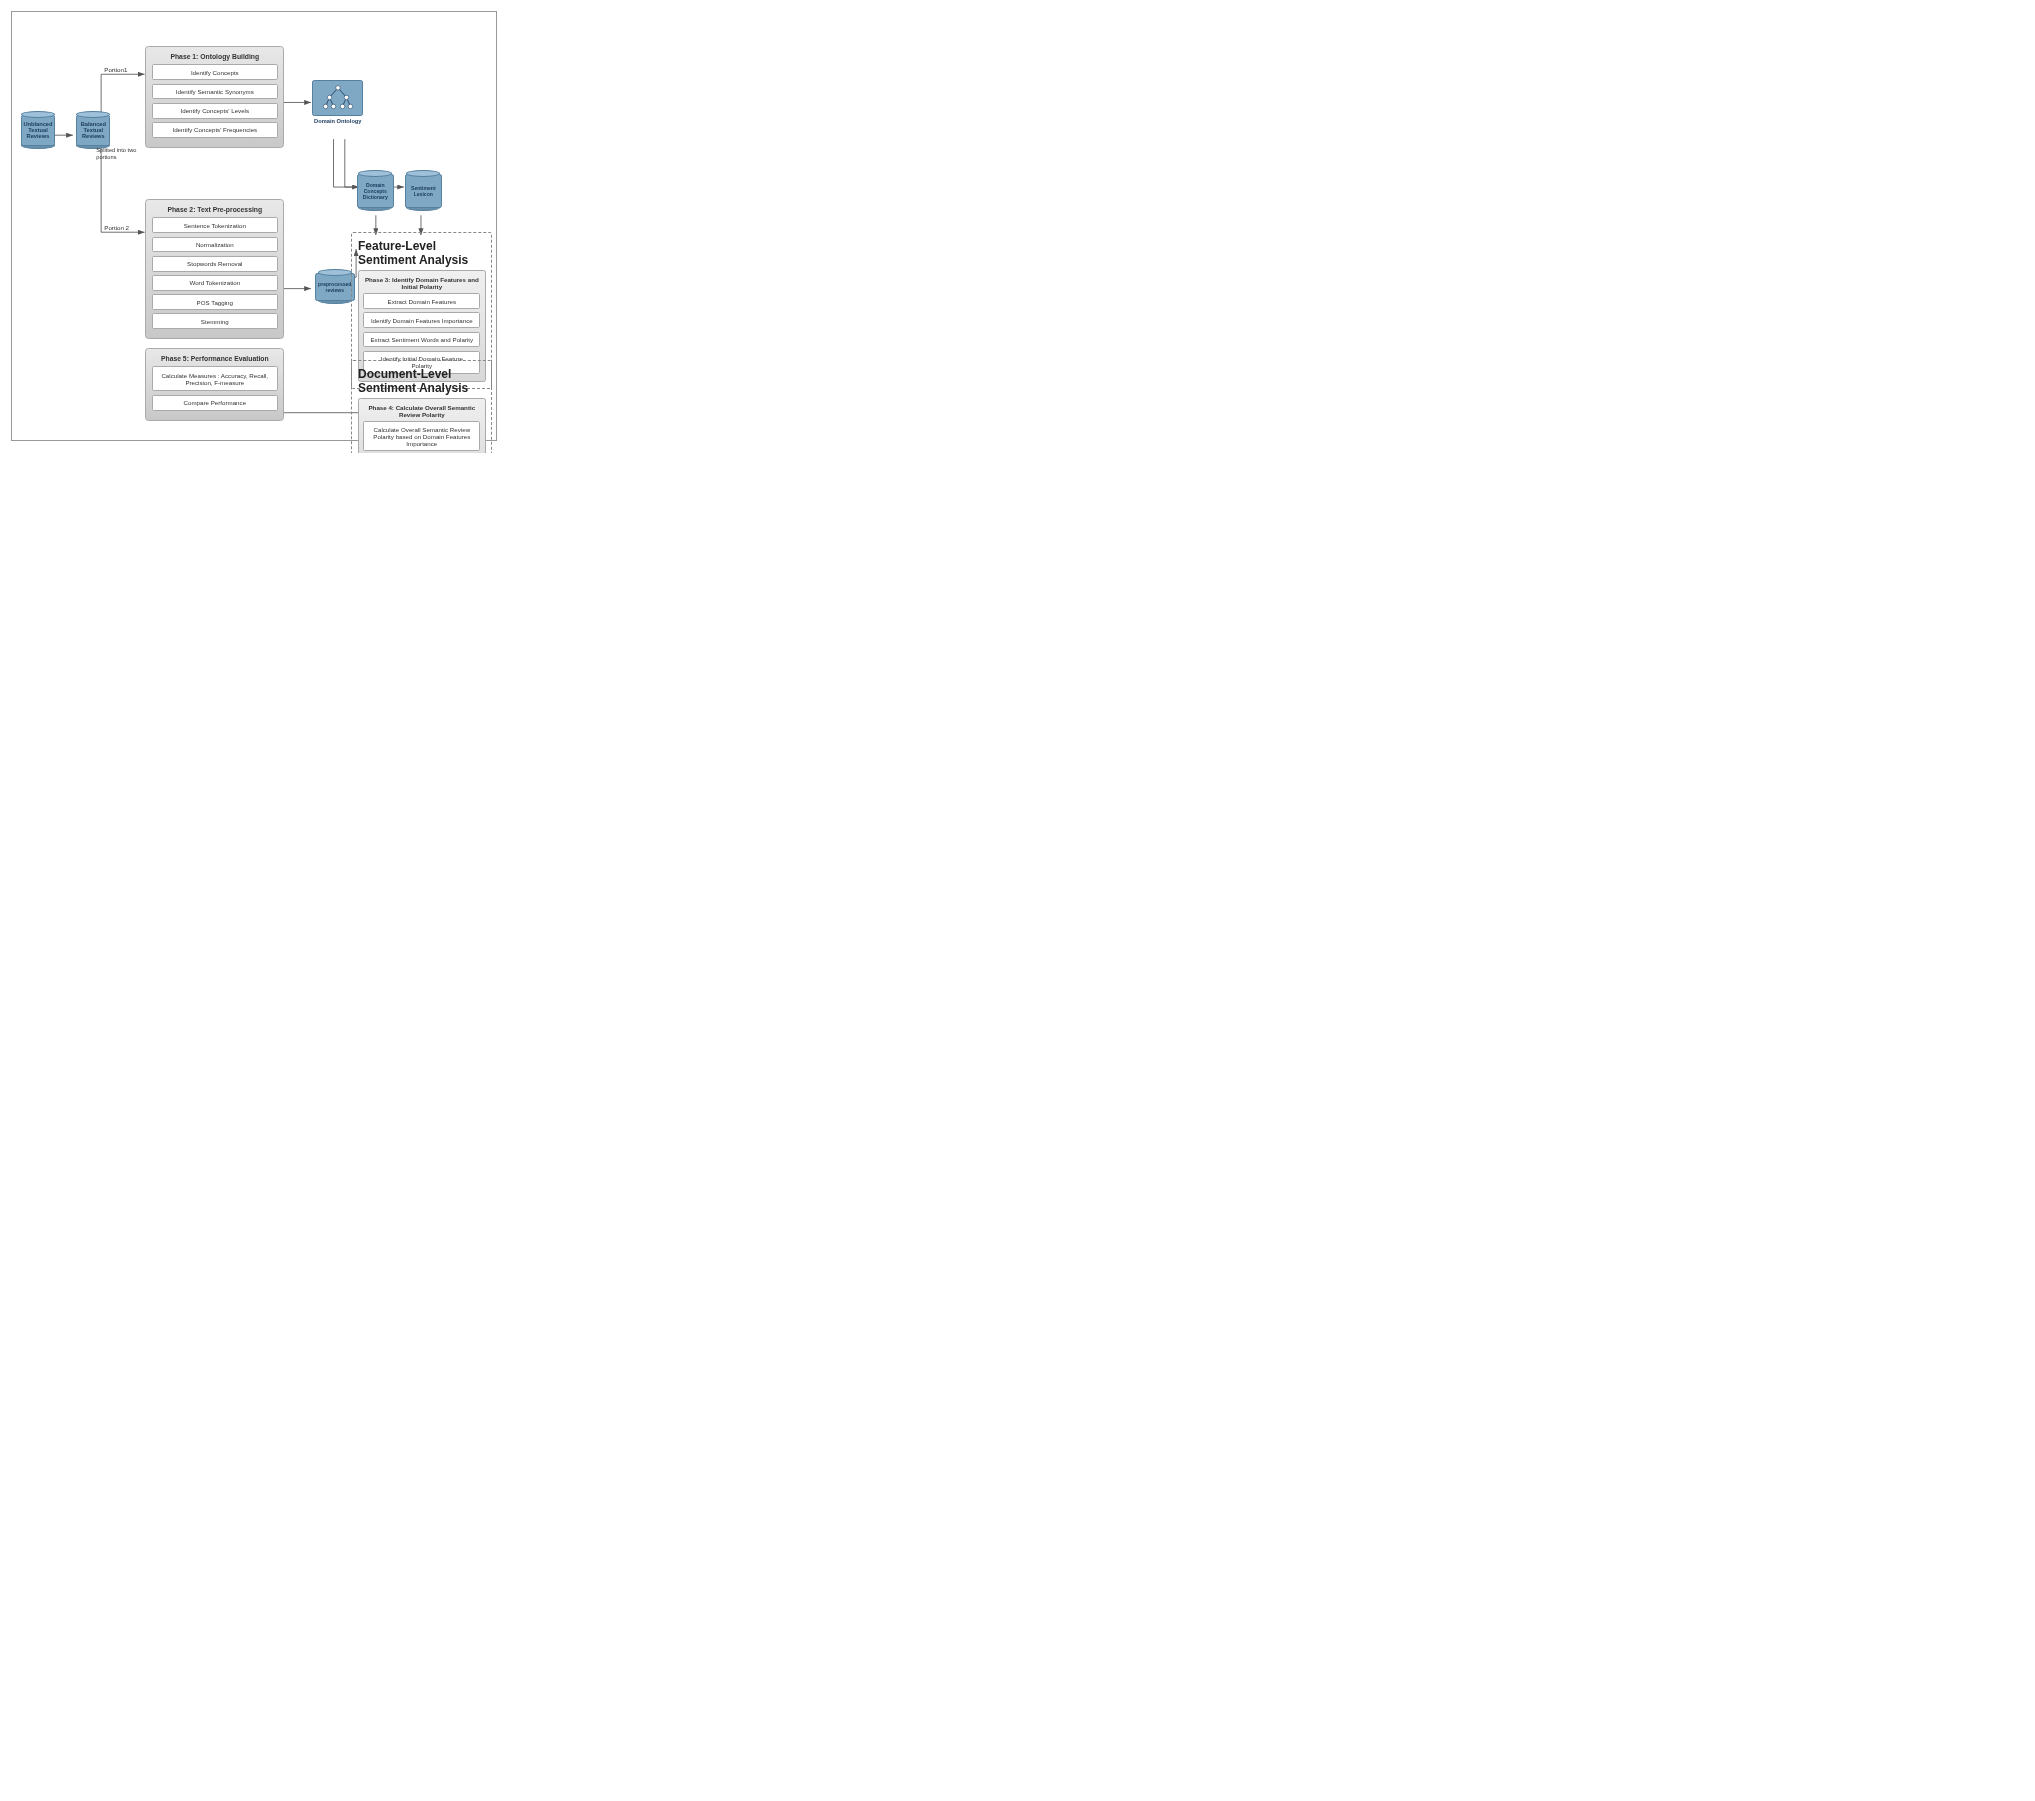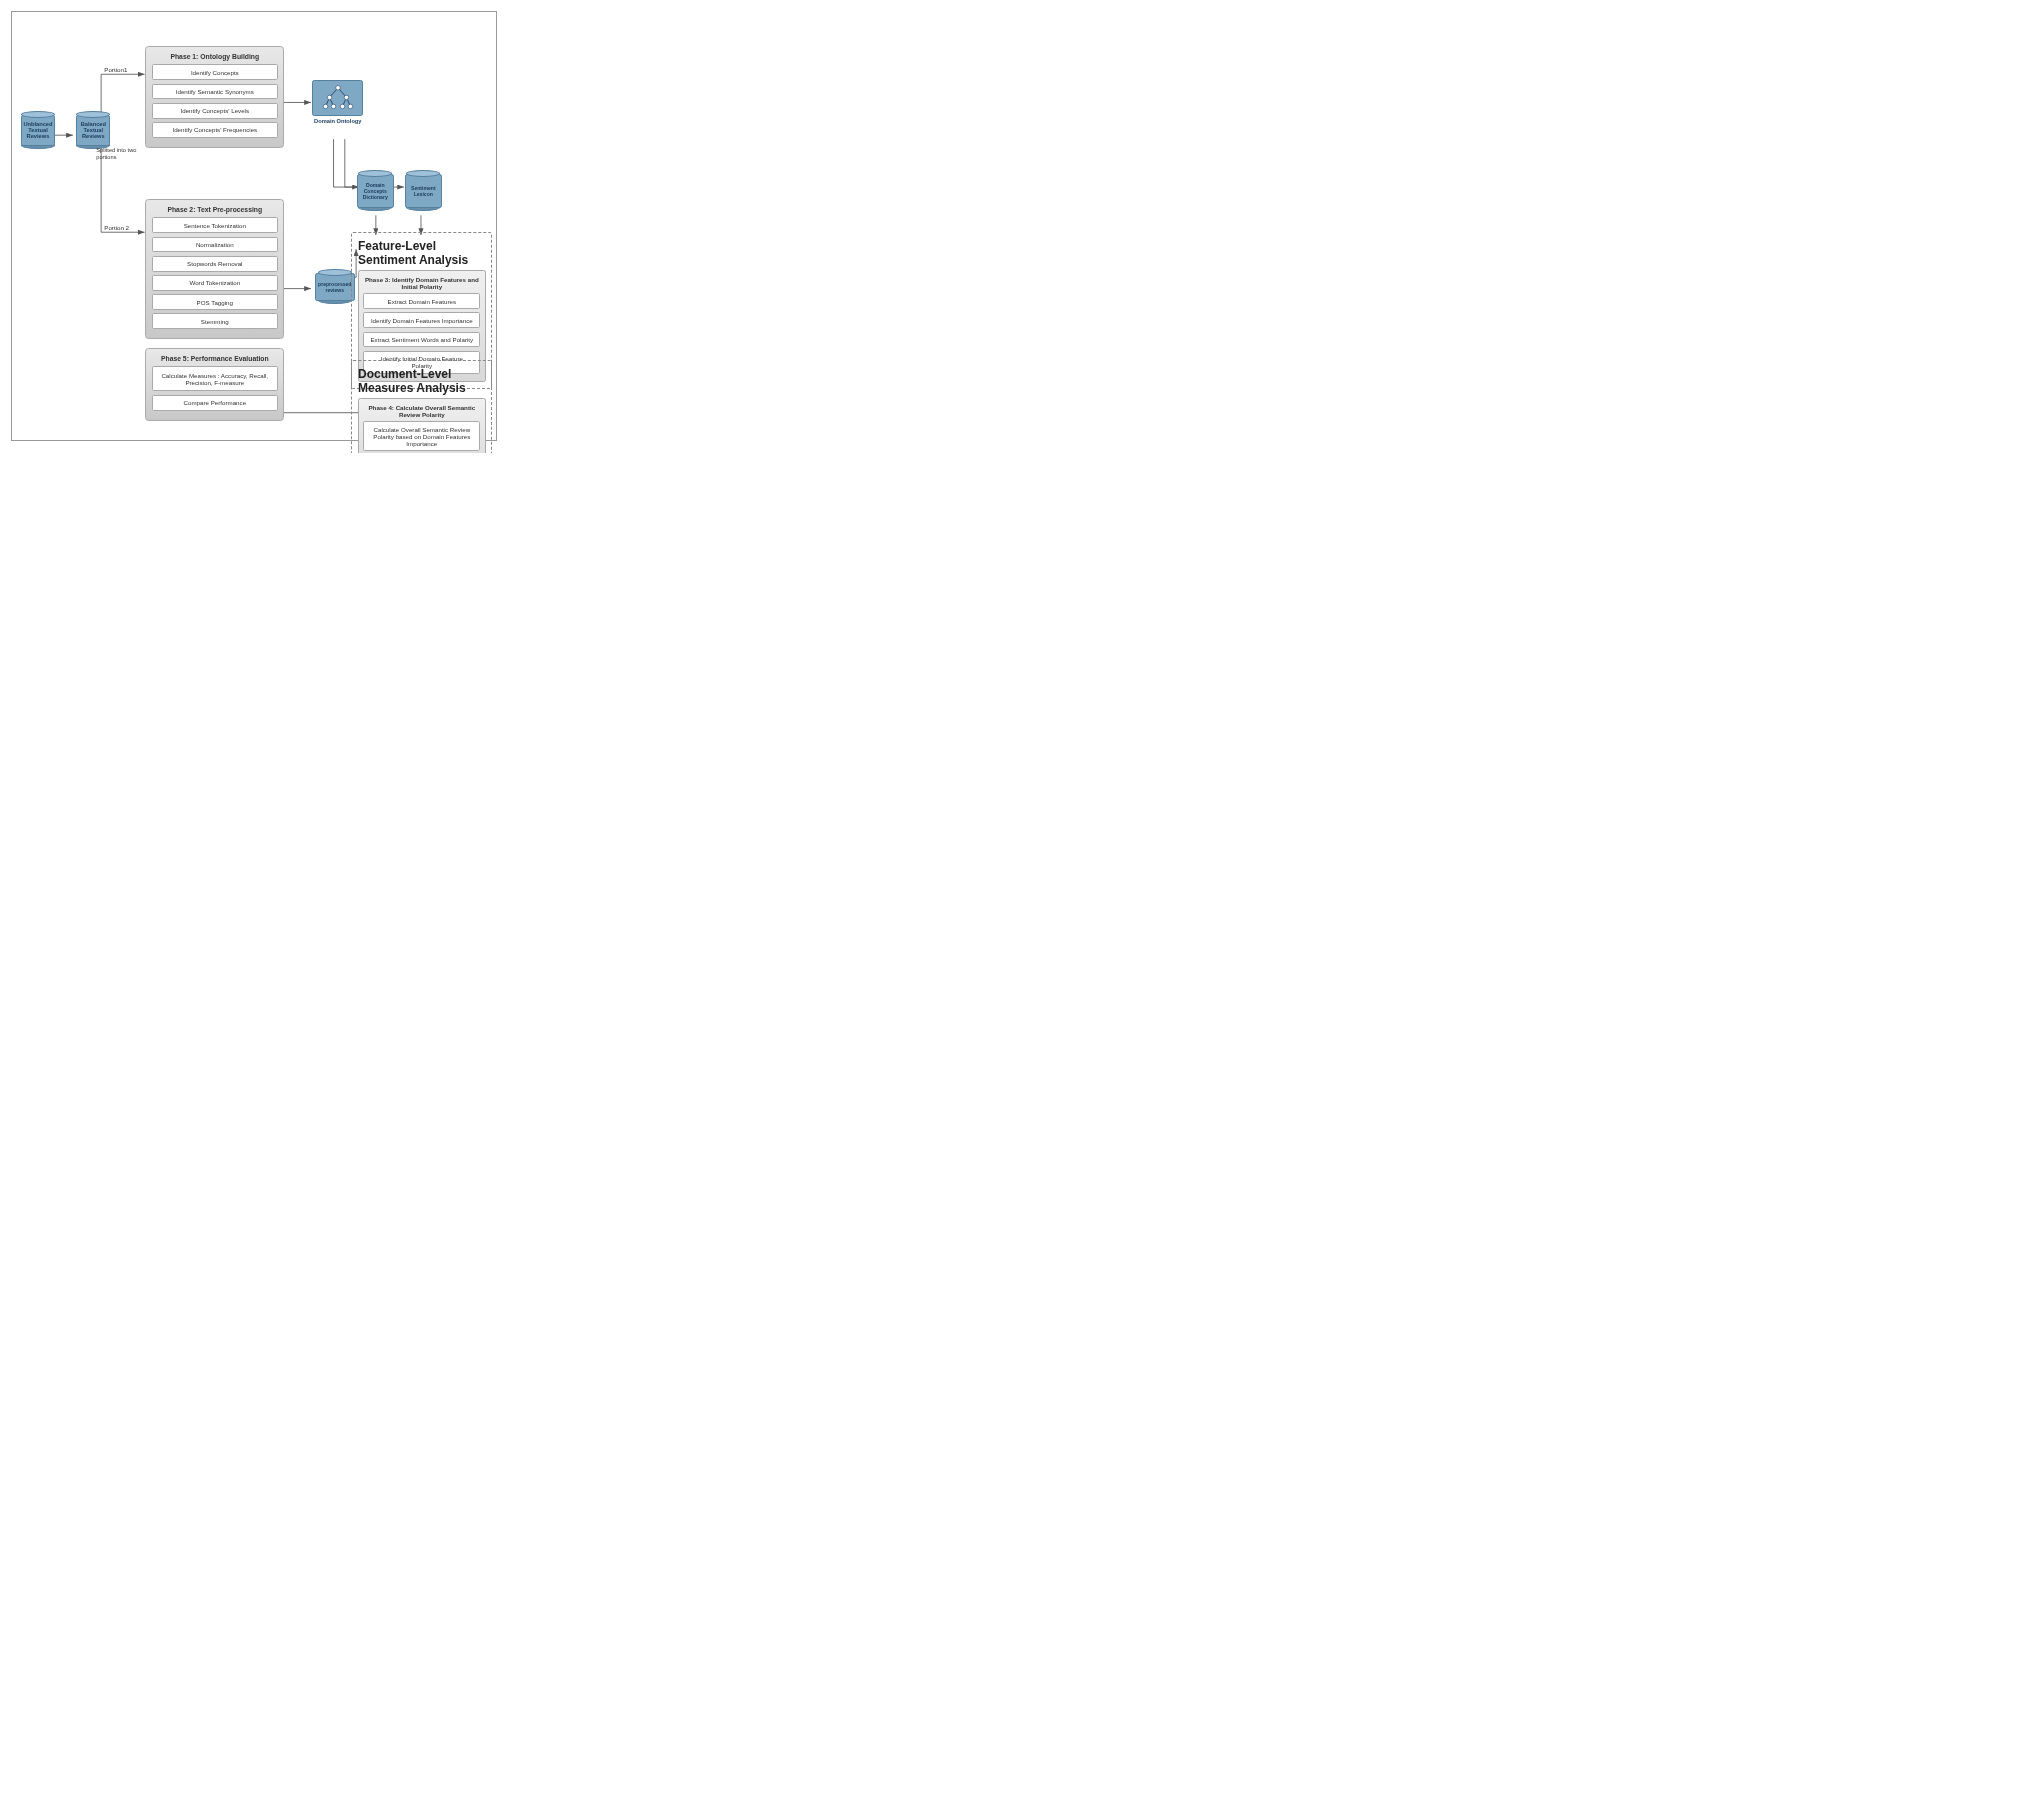--- a/index.html
+++ b/index.html
@@ -313,21 +313,21 @@
         <span>Extract Sentiment Words and Polarity</span>
       </div>
       <div class="step-box">
         <span>Identify Initial Domain Feature Polarity</span>
       </div>
     </div>
   </div>
 
   <div class="dashed-region" style="left:339px; top:348px; width:141px; min-height:90px;">
     <div class="region-title">
-      <span>Document-Level Measures Analysis</span>
+      <span>Document-Level Sentiment Analysis</span>
     </div>
     <div class="inner-phase-box">
       <div class="inner-phase-title">
         <span>Phase 4: Calculate Overall Semantic Review Polarity</span>
       </div>
       <div class="step-box">
         <span>Calculate Overall Semantic Review Polarity based on Domain Features Importance</span>
       </div>
       <div class="step-box">
         <span>Determine Review Label</span>

